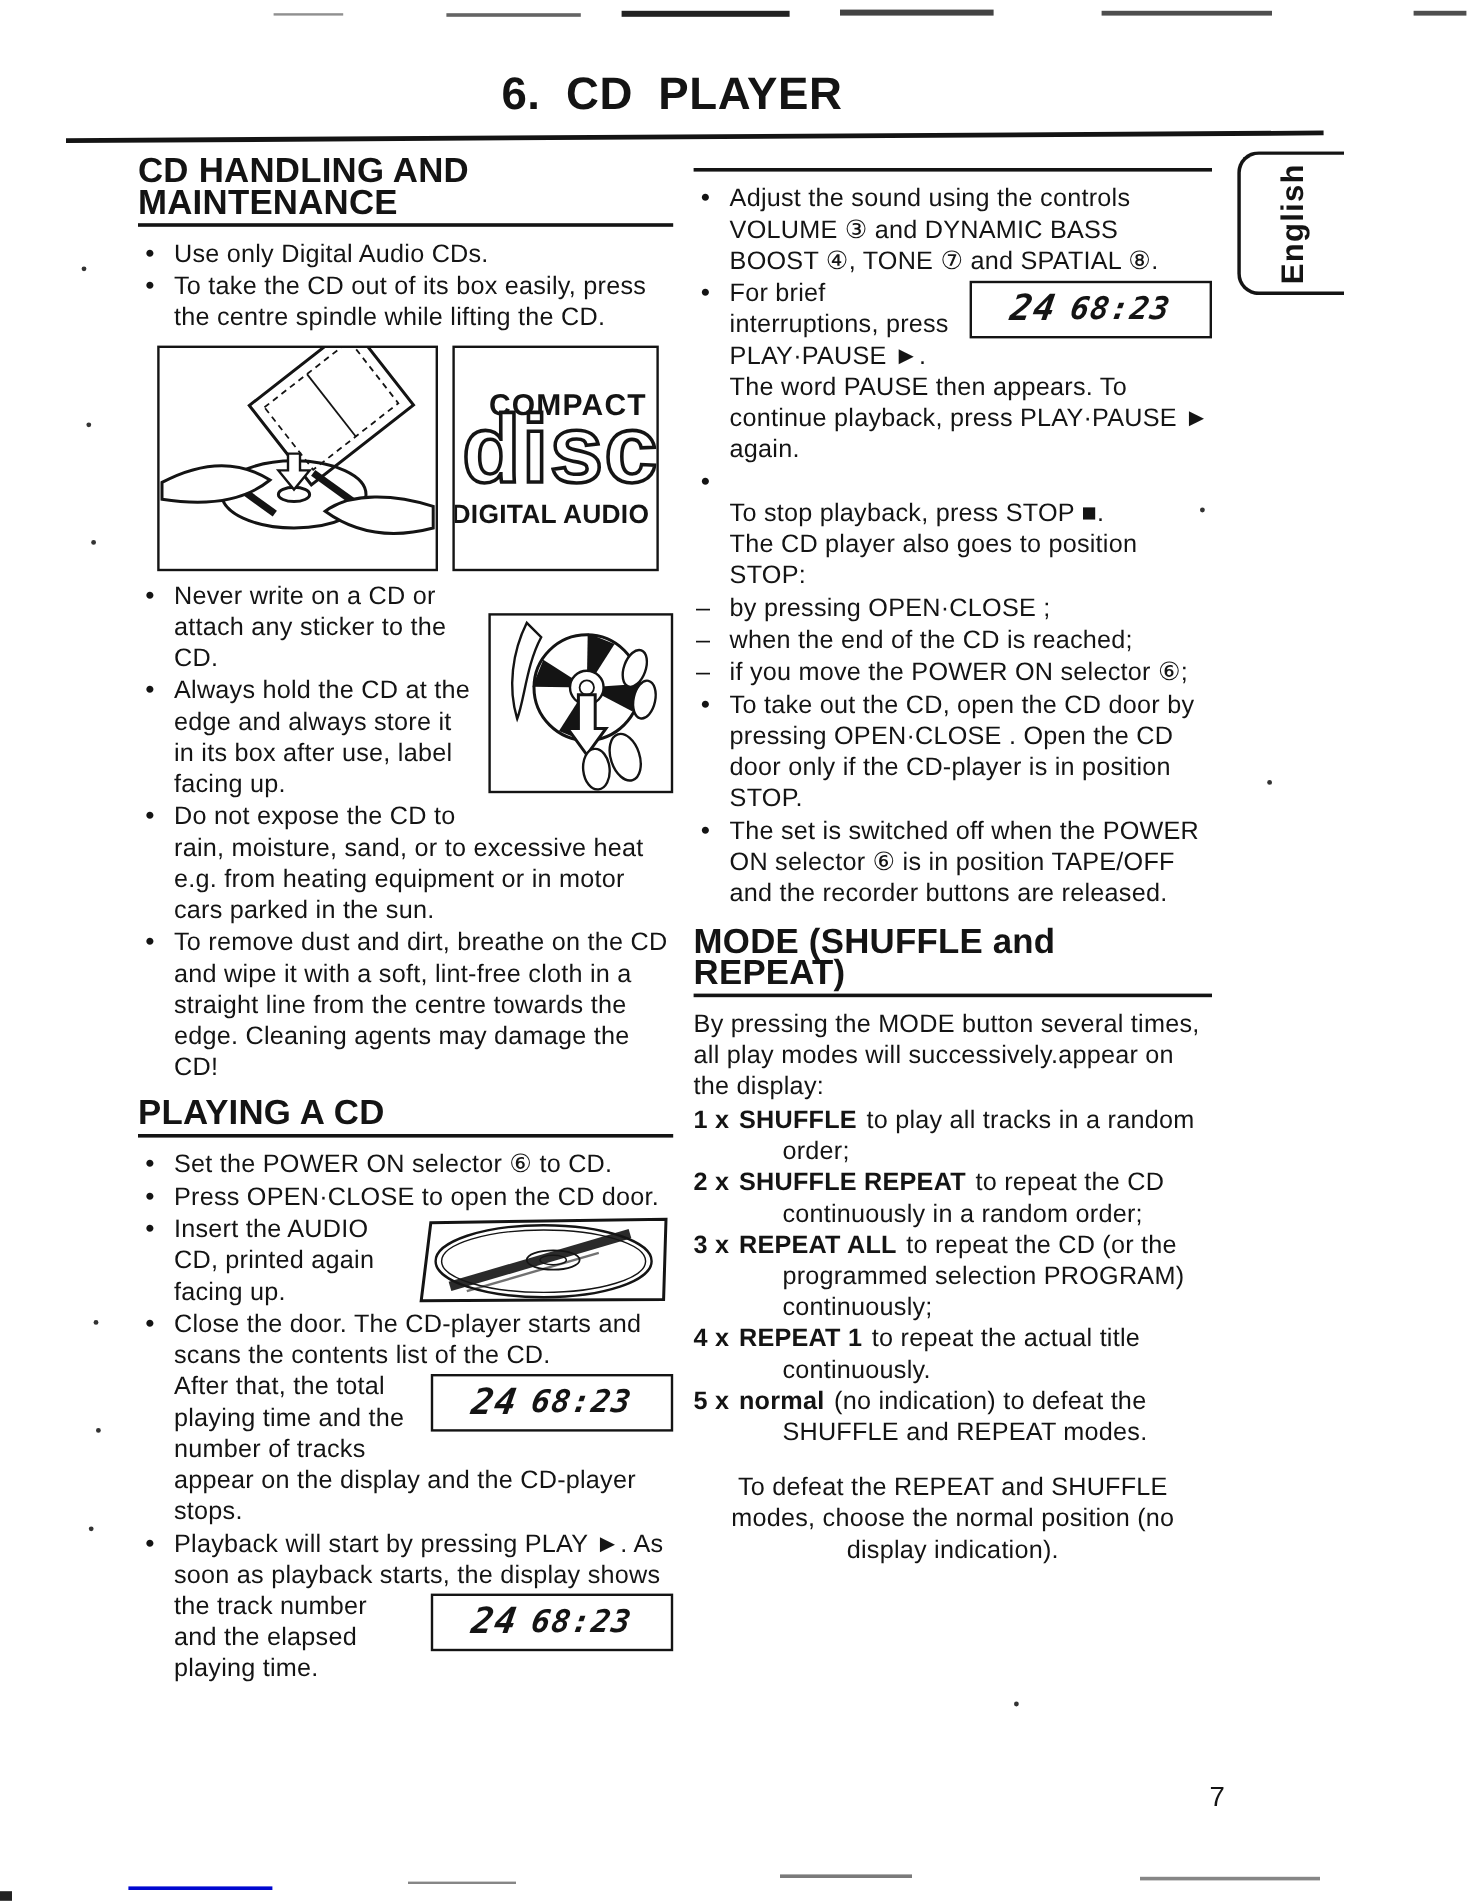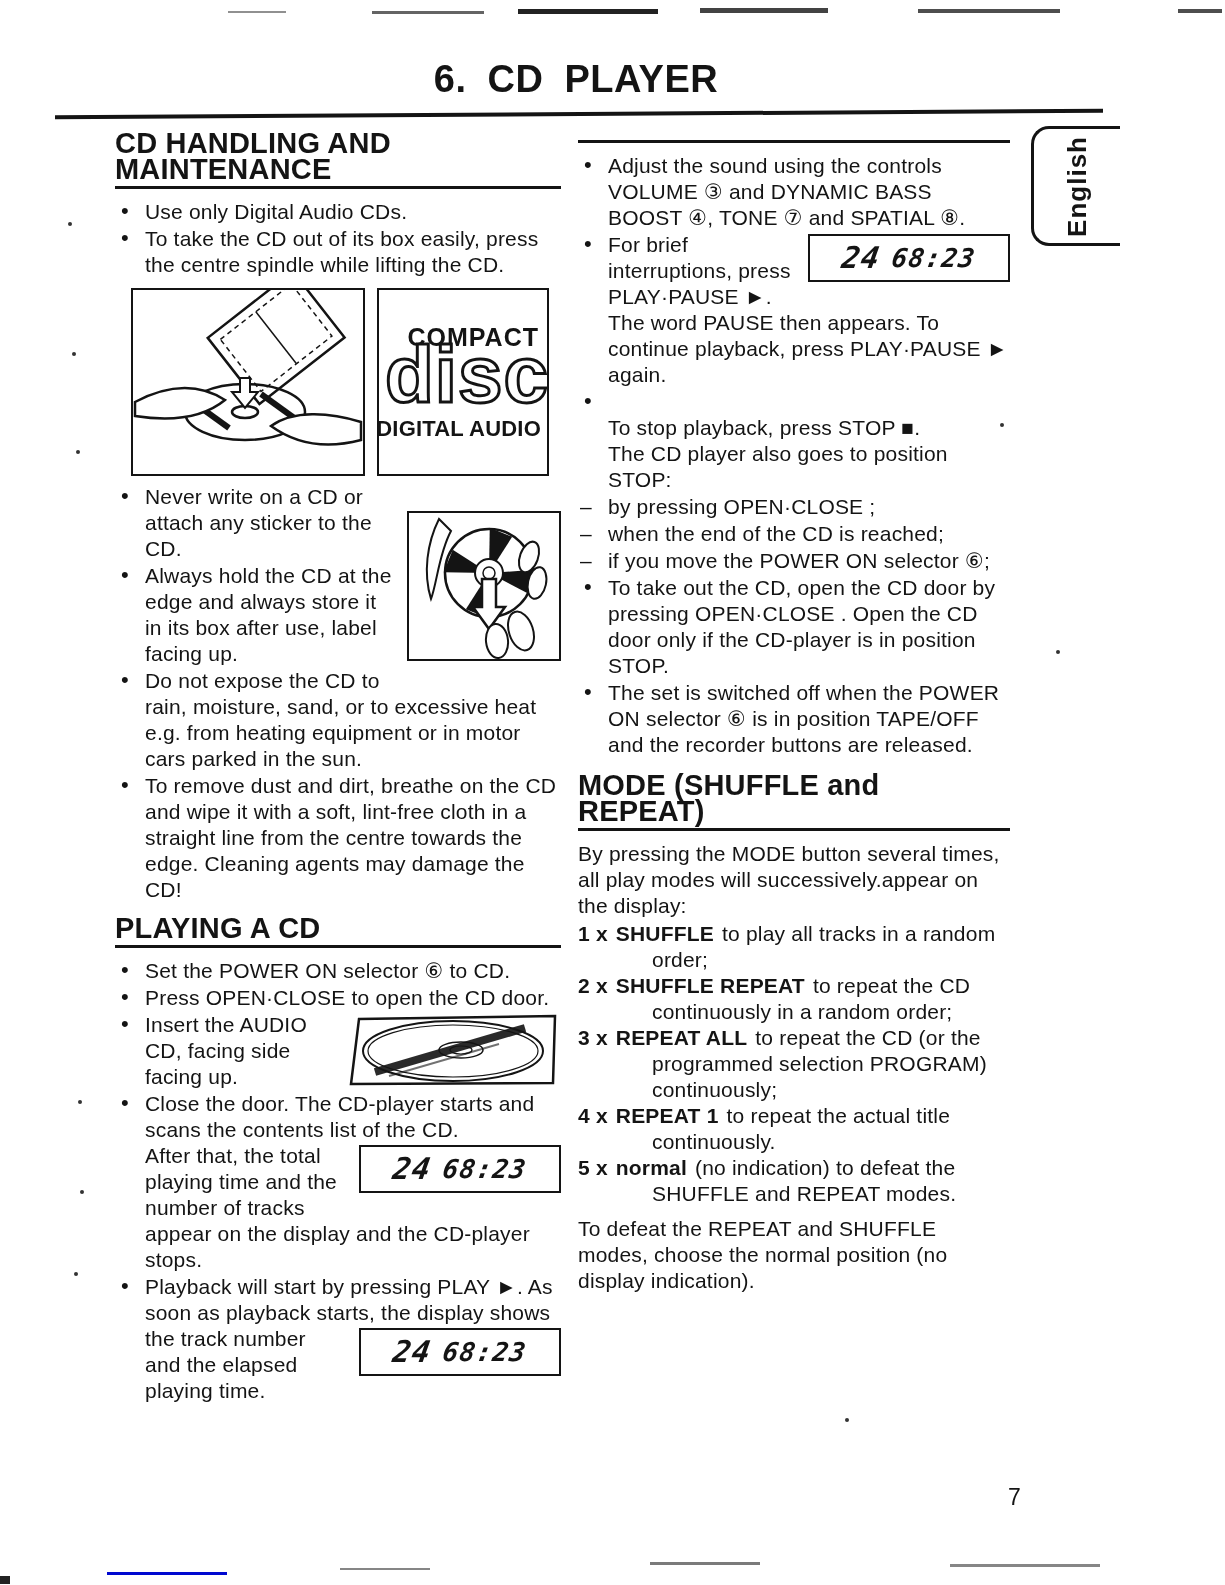--- a/index.html
+++ b/index.html
@@ -3,21 +3,21 @@
 <meta charset="utf-8">
 <style>
   html,body{margin:0;padding:0;background:#e8e8e8;}
   .page{
     position:relative;width:1225px;height:1585px;background:#ffffff;
     font-family:"Liberation Sans","DejaVu Sans",sans-serif;
     color:#141414;overflow:hidden;
   }
   
   .title{
-    position:absolute;top:58px;left:16px;width:1120px;text-align:center;
+    position:absolute;top:58px;left:0;width:1120px;text-align:center;
     font-size:38px;font-weight:bold;letter-spacing:.5px;word-spacing:10px;
   }
   .title-rule{
     position:absolute;top:112px;left:55px;width:1048px;height:4px;
     background:#141414;transform:rotate(-.35deg);
   }
   
   .col{position:absolute;font-size:21px;line-height:26px;letter-spacing:.2px;}
   .col-left{left:115px;top:130px;width:446px;}
   .col-right{left:578px;top:140px;width:432px;}
@@ -50,21 +50,21 @@
   }
   .lcd{font-family:"DejaVu Sans Mono",monospace;font-weight:bold;font-style:italic;
        transform:skewX(-9deg);letter-spacing:1px;white-space:nowrap;}
   .lcd-track{font-size:30px;}
   .lcd-time{font-size:26px;}
   
   .mode{padding-left:74px;text-indent:-74px;margin:0;}
   .mode-num{font-weight:bold;margin-right:8px;}
   .mode-bold{font-weight:bold;margin-right:8px;}
   .intro,.outro{margin:0 0 2px 0;}
-  .outro{margin-top:9px;}
+  .outro{margin-top:20px;text-align:center;}
   
   .lang-tab{
     position:absolute;left:1031px;top:126px;width:86px;height:114px;
     border:3.5px solid #141414;border-right:none;border-radius:18px 0 0 18px;
     display:flex;align-items:center;justify-content:center;background:#fff;
   }
   .lang-tab span{
     writing-mode:vertical-rl;transform:rotate(180deg);
     font-weight:bold;font-size:26px;letter-spacing:1px;
   }
@@ -205,21 +205,21 @@
           <ellipse cx="104" cy="37" rx="90" ry="30" fill="#fff" stroke="#141414" stroke-width="2"></ellipse>
           <ellipse cx="104" cy="37" rx="85" ry="26" fill="none" stroke="#141414" stroke-width="1.2"></ellipse>
           <ellipse cx="112" cy="36" rx="22" ry="8" fill="none" stroke="#141414" stroke-width="1.5"></ellipse>
           <ellipse cx="112" cy="36" rx="11" ry="4" fill="none" stroke="#141414" stroke-width="1.2"></ellipse>
           <path d="M26 58 L176 14" stroke="#141414" stroke-width="8" opacity=".9"></path>
           <path d="M40 62 L150 30" stroke="#141414" stroke-width="2" opacity=".6"></path>
         </svg>
       </div>
 
       <div class="bullet">
-        <span>Insert the AUDIO CD, facing side facing up.</span>
+        <span>Insert the AUDIO CD, printed again facing up.</span>
       </div>
 
       <div class="bullet">
         <div>Close the door. The CD-player starts and scans the contents list of the CD.</div>
         <div>
           <span class="float-r lcdbox">
             <span class="lcd lcd-track">24</span>
             <span class="lcd lcd-time">68:23</span>
           </span>
           <span>After that, the total playing time and the number of tracks appear on the display and the CD-player stops.</span>

